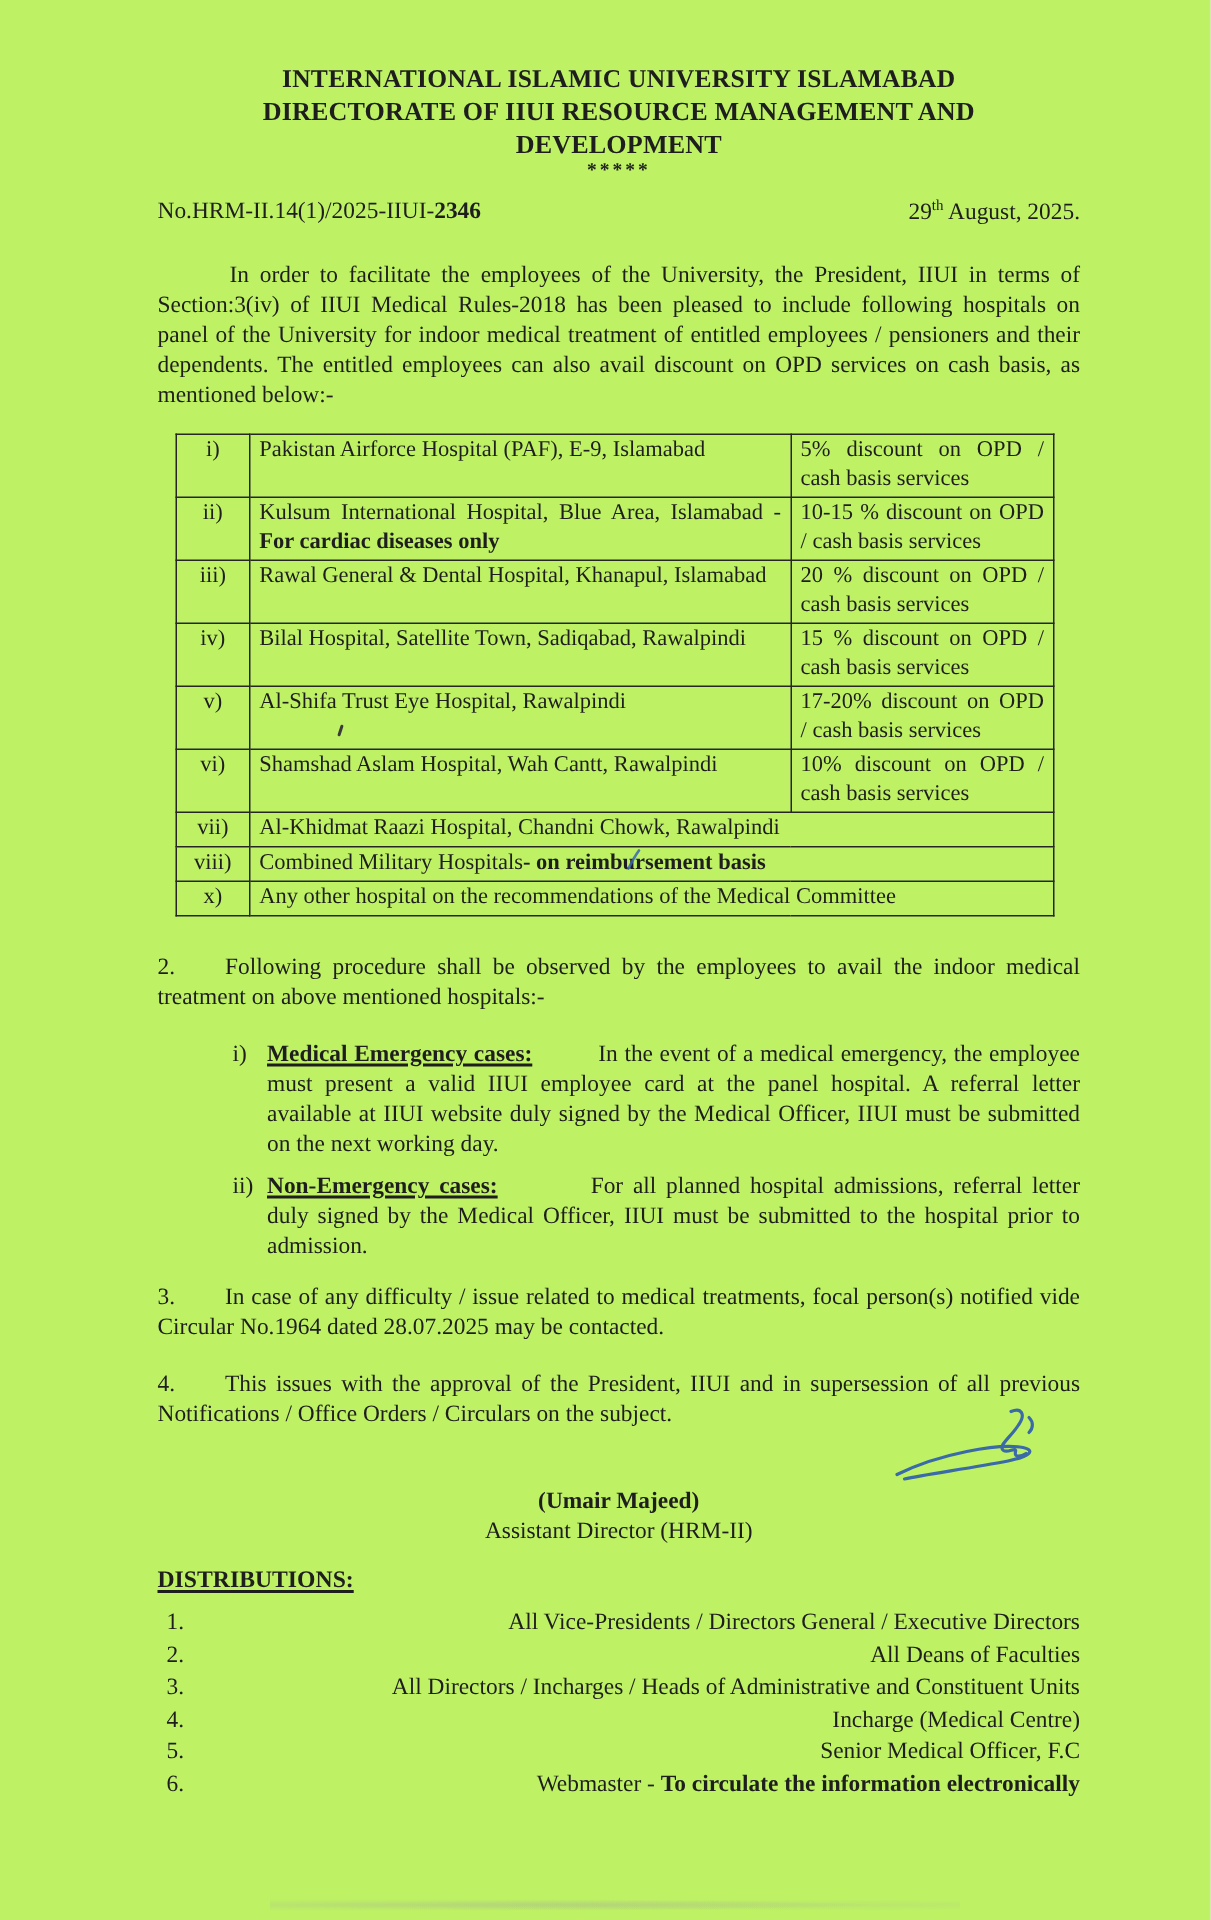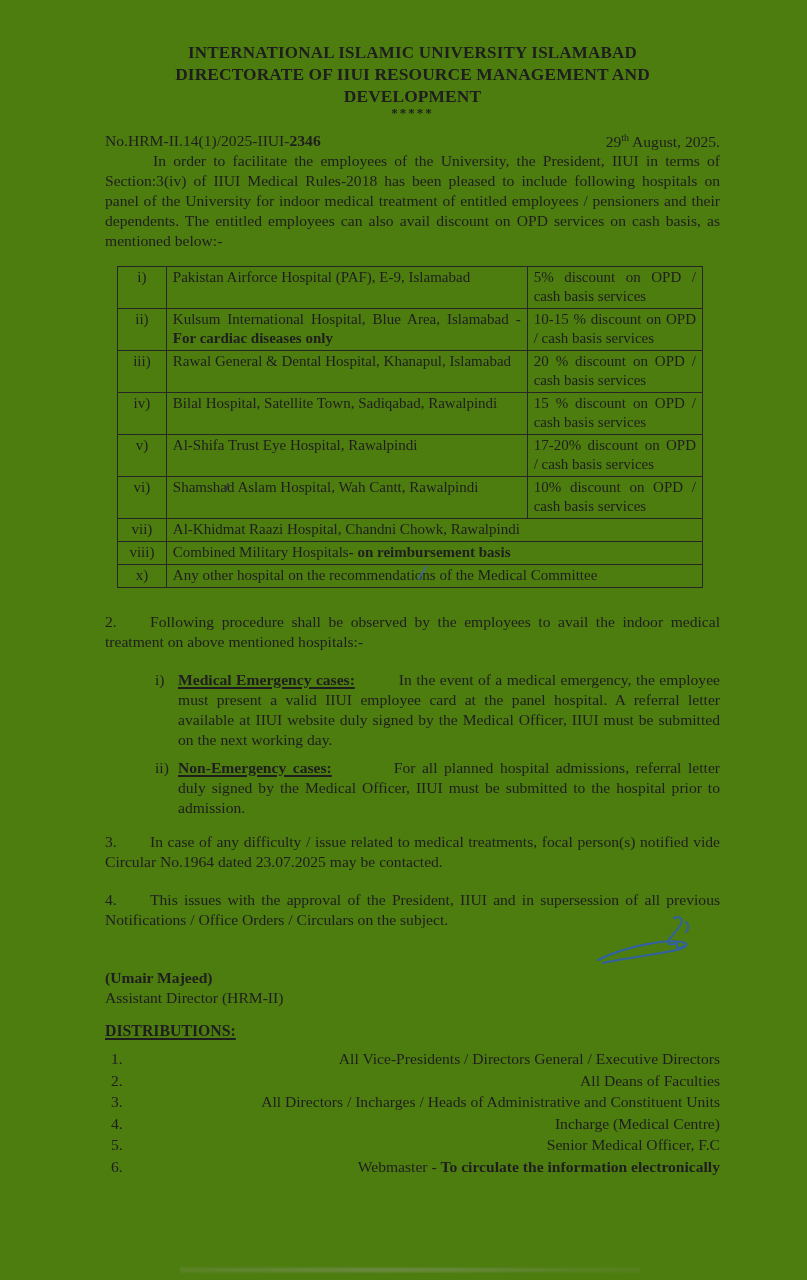--- a/index.html
+++ b/index.html
@@ -1,36 +1,36 @@
 <!DOCTYPE html>
 <html><head>
 <meta charset="utf-8">
 <style>
   html,body { margin:0; padding:0; background:#e8e8e6; }
   .page {
     position:relative; width:807px; height:1280px; margin:0 auto;
-    background:#4d7c0f; color:#1e1e1e; overflow:hidden;
+    background:#bef264; color:#1e1e1e; overflow:hidden;
     font-family:"Liberation Serif", serif;
   }
   .content { position:absolute; left:105px; top:0; width:615px; }
 
   .hdr { margin-top:42px; }
   .h1 { text-align:center; font-weight:bold; font-size:17px; letter-spacing:.2px; line-height:21px; }
   .h2 { text-align:center; font-weight:bold; font-size:17.4px; letter-spacing:.1px; line-height:22px; }
   .stars { text-align:center; font-weight:bold; font-size:13px; letter-spacing:2px; line-height:12px; }
 
   .refrow { display:flex; justify-content:space-between; margin-top:13px; font-size:15.6px;gap:44px; }
   .refrow b { font-weight:bold; }
   sup { font-size:10px; }
 
   .title { text-align:center; margin-top:26px; font-size:16.6px; }
   .title span { font-weight:bold; letter-spacing:.8px; border-bottom:1.6px solid #1e1e1e; padding-bottom:1px; }
 
   .para { font-size:15.6px; line-height:20px; text-align:justify; margin:0; }
-  .p1 { text-indent:48px; }
+  .p1 { margin-top:23px; text-indent:48px; }
 
   table.hosp { border-collapse:collapse; margin:15px 0 0 12px; width:586px; font-size:15px; }
   table.hosp td { border:1px solid #262626; padding:1px 6px 2px 6px; vertical-align:top; line-height:19px; }
   td.num { width:36px; text-align:center; padding-left:2px; padding-right:2px; }
   td.name { width:352px; text-align:justify;margin-top:28px; }
   td.disc { width:164px; text-align:justify; }
   table.hosp b { font-weight:bold; }
 
   .numpara { margin-top:24px; }
   .pnum { display:inline-block; width:45px; }
@@ -38,21 +38,21 @@
   .sub { display:flex; margin:17px 0 0 50px; }
   .subnum { flex:0 0 23px; font-size:15.6px; line-height:20px; }
   .subtext { flex:1; font-size:15.6px; line-height:20px; text-align:justify; }
   .lbl { font-weight:bold; text-decoration:underline; text-decoration-thickness:1.5px; text-underline-offset:2px; }
   .gap1 { display:inline-block; width:44px; }
   .gap2 { display:inline-block; width:62px; }
   .m8  { margin-top:8px; }
   .m14 { margin-top:14px; }
   .m18 { margin-top:18px; }
 
-  .sig { text-align:left; font-size:15.6px; line-height:20px; }
+  .sig { text-align:center; font-size:15.6px; line-height:20px; }
   .sig svg { display:block; margin:-16px 26px 0 auto; }
   .signame { font-weight:bold; }
 
   .dist-head { margin-top:14px; font-size:15.8px; }
   .dist-head span { font-weight:bold; text-decoration:underline; text-decoration-thickness:1.6px; text-underline-offset:2px; }
   .dist-list { margin-top:8px; }
   .dist-item { display:flex; line-height:21.5px; font-size:15.6px; }
   .dist-num { flex:0 0 24px; padding-left:6px; }
   .dist-text { flex:1;text-align:right; }
   .dist-text b { font-weight:bold; }
@@ -139,21 +139,21 @@
     <div class="sub m18">
       <span class="subnum">i)</span>
       <div class="subtext"><span class="lbl">Medical Emergency cases:</span><span class="gap1"></span><span>In the event of a medical emergency, the employee must present a valid IIUI employee card at the panel hospital. A referral letter available at IIUI website duly signed by the Medical Officer, IIUI must be submitted on the next working day.</span></div>
     </div>
 
     <div class="sub m8">
       <span class="subnum">ii)</span>
       <div class="subtext"><span class="lbl">Non-Emergency cases:</span><span class="gap2"></span><span>For all planned hospital admissions, referral letter duly signed by the Medical Officer, IIUI must be submitted to the hospital prior to admission.</span></div>
     </div>
 
-    <p class="para m14"><span class="pnum">3.</span><span>In case of any difficulty / issue related to medical treatments, focal person(s) notified vide Circular No.1964 dated 23.07.2025 may be contacted.</span></p>
+    <p class="para m14"><span class="pnum">3.</span><span>In case of any difficulty / issue related to medical treatments, focal person(s) notified vide Circular No.1964 dated 28.07.2025 may be contacted.</span></p>
 
     <p class="para m18"><span class="pnum">4.</span><span>This issues with the approval of the President, IIUI and in supersession of all previous Notifications / Office Orders / Circulars on the subject.</span></p>
 
     <div class="sig">
       <svg width="100" height="54" viewBox="0 0 100 54">
         <g fill="none" stroke="#2f5fae" stroke-width="2.1" stroke-linecap="round" opacity="0.92">
           <path d="M80 4 c7 -3 10 2 5 9 c-6 9 -14 14 -10 17 c3 2 9 -3 8 1 c-1 4 4 3 7 1"></path>
           <path d="M92 8 c3 3 3 7 0 10"></path>
           <path d="M4 46 C 32 32, 72 25, 88 28 C 97 30, 92 34, 78 37 C 52 42, 22 46, 9 49"></path>
         </g>

